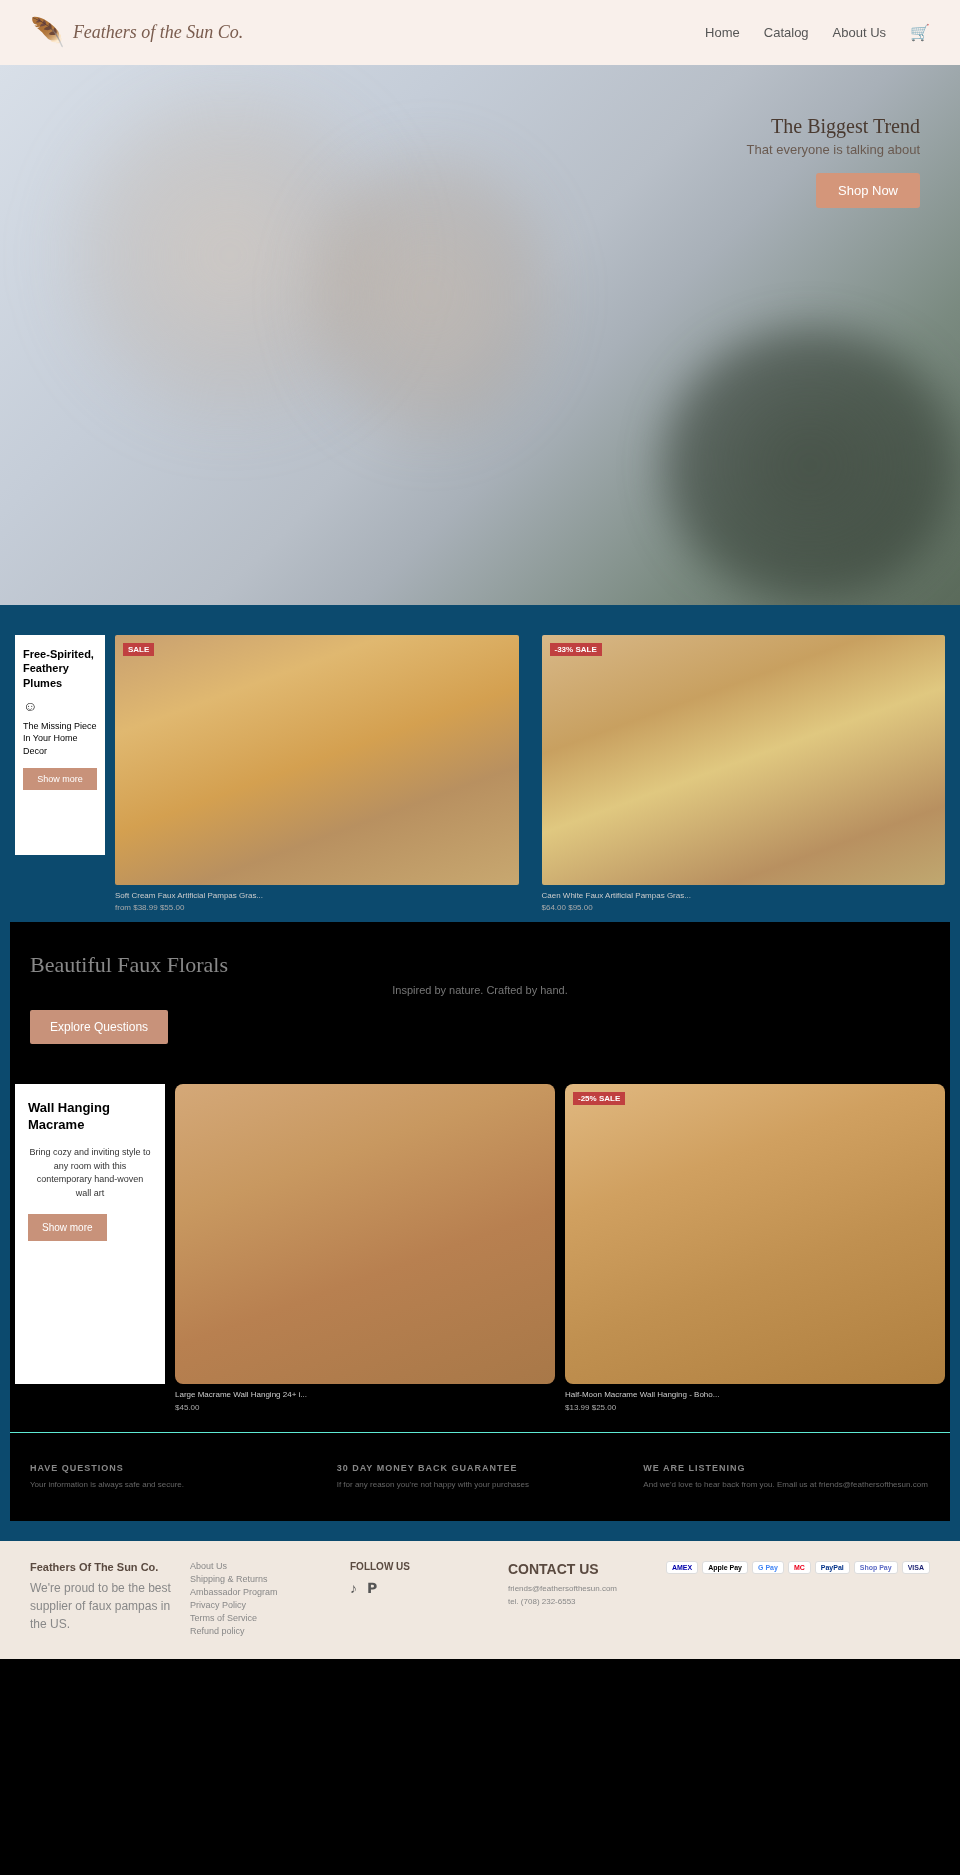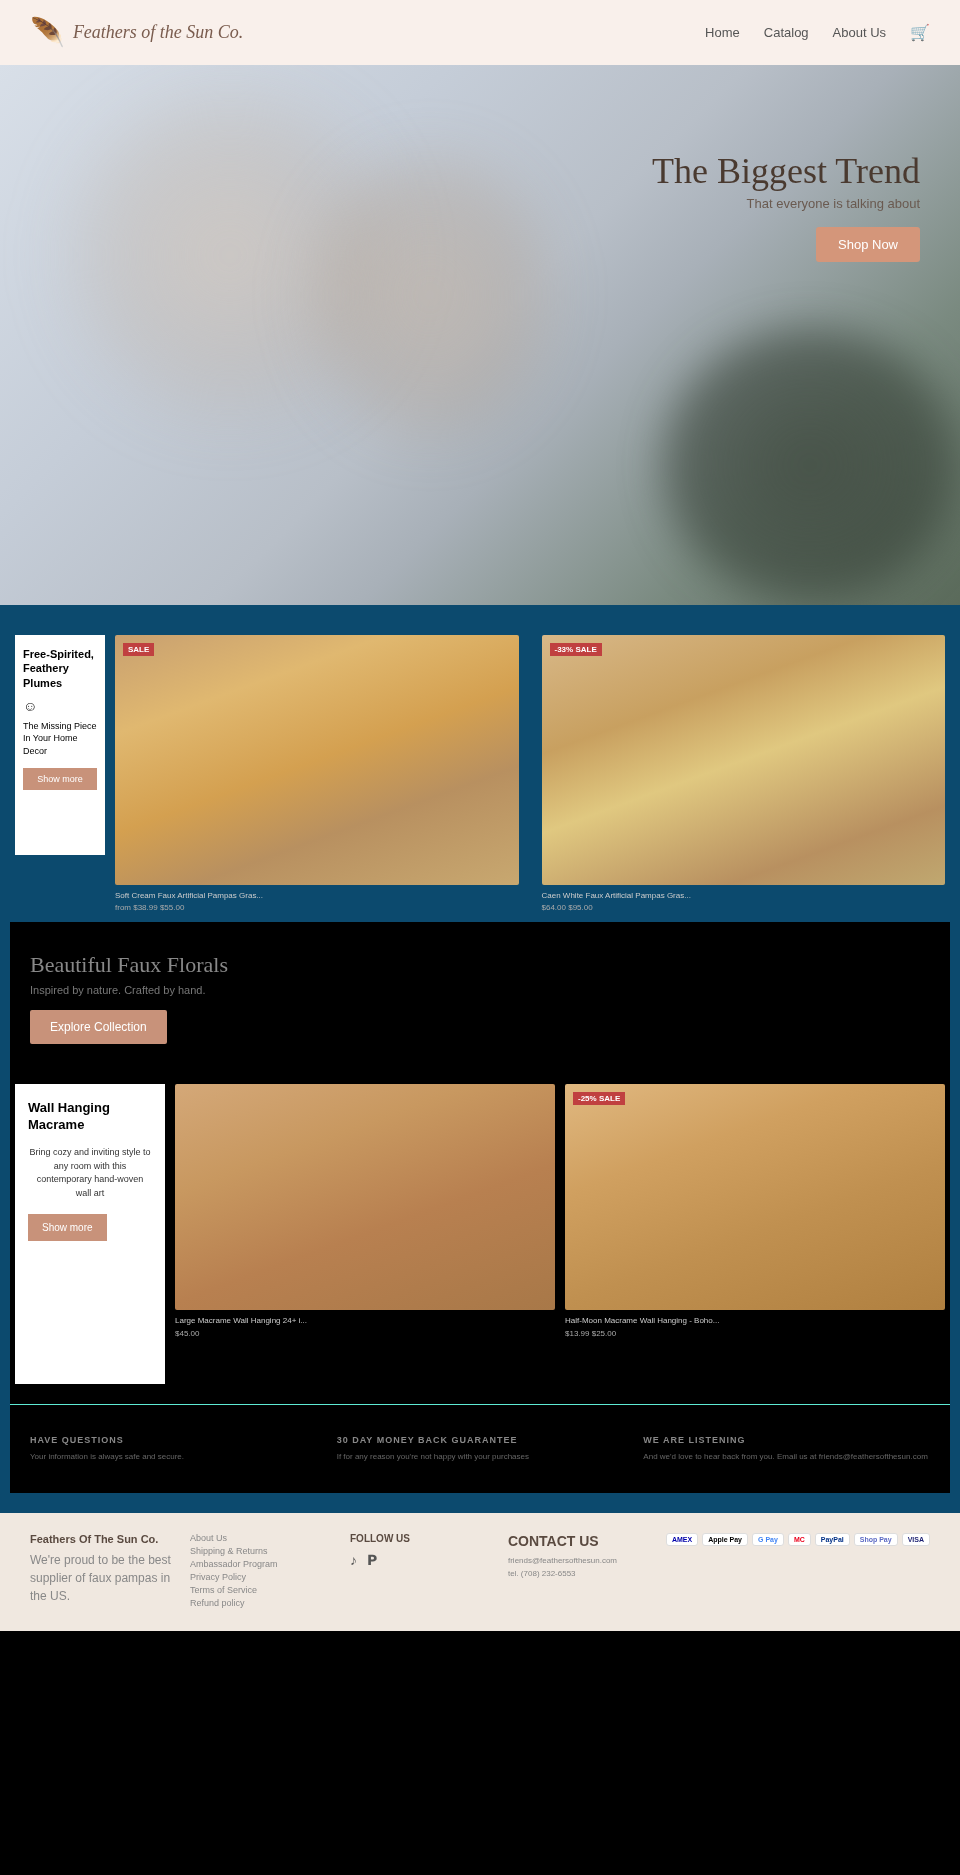--- a/index.html
+++ b/index.html
@@ -78,25 +78,24 @@
       filter: blur(20px);
       border-radius: 50%;
     }
     .hero-content {
       position: absolute;
       top: 50px;
       right: 40px;
       text-align: right;
     }
     .hero-title {
-      font-size: 36px;
+      font-size: 20px;
       color: #4a3a30;
       font-family: Georgia, serif;
       font-weight: normal;
-      margin-top: 35px;
     }
     .hero-subtitle {
       font-size: 13px;
       color: #6a5a50;
       margin-top: 4px;
     }
     .hero-btn {
       display: inline-block;
       margin-top: 16px;
       background: #d4967a;
@@ -206,20 +205,21 @@
       font-size: 22px;
       color: #888;
       font-family: Georgia, serif;
       font-weight: normal;
       margin-bottom: 6px;
     }
     .faux-florals-section p {
       font-size: 11px;
       color: #777;
       margin-bottom: 14px;
+      text-align: center;
     }
     .explore-btn {
       background: #c8927a;
       color: #fff;
       border: none;
       padding: 10px 20px;
       font-size: 12px;
       cursor: pointer;
       border-radius: 2px;
     }
@@ -266,22 +266,22 @@
       display: flex;
       gap: 10px;
       flex: 1;
     }
     .wall-product-card {
       flex: 1;
       position: relative;
     }
     .wall-product-img {
       width: 100%;
-      height: 226px;
-      border-radius: 2px;
+      height: 300px;
+      border-radius: 8px;
       overflow: hidden;
     }
     .wall-img-1 {
       background: linear-gradient(160deg, #d4a878 0%, #c89860 30%, #b88050 60%, #a87848 100%);
     }
     .wall-img-2 {
       background: linear-gradient(160deg, #e0b880 0%, #d0a060 30%, #c09050 60%, #b08040 100%);
     }
 
     
@@ -452,21 +452,21 @@
         <span class="sale-badge">-33% SALE</span>
         <p class="product-name">Caen White Faux Artificial Pampas Gras...</p>
         <p class="product-price">$64.00 $95.00</p>
       </div>
     </div>
   </div>
 
   <div class="faux-florals-section">
     <h2>Beautiful Faux Florals</h2>
     <p>Inspired by nature. Crafted by hand.</p>
-    <button class="explore-btn">Explore Collection</button>
+    <button class="explore-btn">Explore Questions</button>
   </div>
 
   <div class="wall-hanging-section">
     <div class="wall-info-card">
       <h3>Wall Hanging Macrame</h3>
       <p>Bring cozy and inviting style to any room with this contemporary hand-woven wall art</p>
       <button class="wall-show-btn">Show more</button>
     </div>
     <div class="wall-products-row">
       <div class="wall-product-card">

